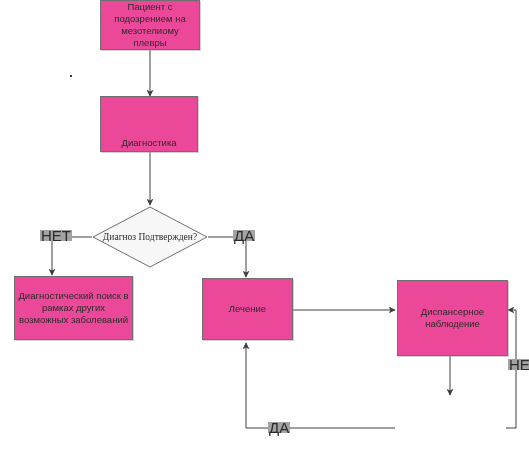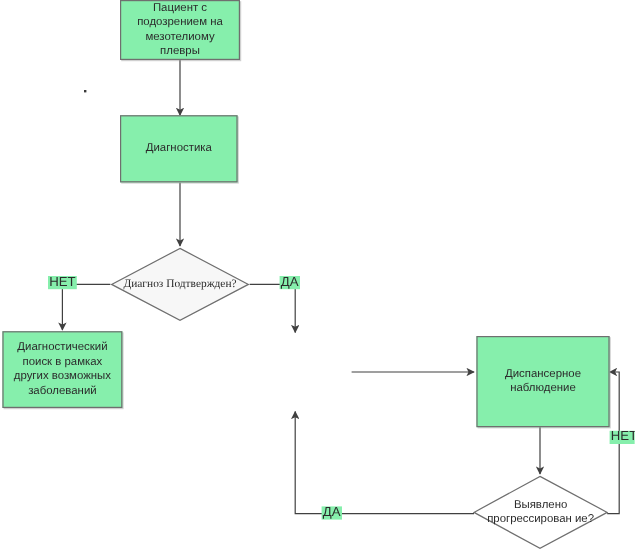--- a/index.html
+++ b/index.html
@@ -30,21 +30,21 @@
     display: flex;
     align-items: center;
     justify-content: center;
     text-align: center;
     font-size: 9.5px;
     line-height: 12px;
     color: #2b2b2b;
   }
   .box {
     border: 1px solid #6f6f6f;
-    background: #86efac;
+    background: #ec4899;
     box-shadow: 1px 1px 0 rgba(150,150,150,0.45);
     padding: 2px 3px;
   }
   .box span {
     display: block;
     width: 100%;
   }
   .diamond-wrap {
     position: absolute;
   }
@@ -63,24 +63,24 @@
     align-items: center;
     justify-content: center;
     text-align: center;
     font-size: 9.5px;
     line-height: 12px;
     color: #2b2b2b;
     pointer-events: none;
   }
   .edge-label {
     position: absolute;
-    font-size: 11px;
+    font-size: 15px;
     line-height: 11px;
     color: #2b2b2b;
-    background: #86efac;
+    background: #a3a3a3;
     padding: 0 1px;
     white-space: nowrap;
   }
   .dot-artifact {
     position: absolute;
     width: 2px;
     height: 2px;
     background: #3a3a3a;
   }
 </style>
@@ -110,46 +110,43 @@
 
     <path d="M 395 428 L 246 428 L 246 343" stroke="#404040" stroke-width="1" fill="none" marker-end="url(#arrow)"></path>
 
     <path d="M 506 428 L 516 428 L 516 310 L 508 310" stroke="#404040" stroke-width="1" fill="none" marker-end="url(#arrow)"></path>
   </svg>
 
   <div class="node box" style="left:100px; top:0px; width:100px; height:50px;">
     <span>Пациент с подозрением на мезотелиому плевры</span>
   </div>
 
-  <div class="node box" style="left:100px; top:96px; width:98px; height:56px;">
+  <div class="node box" style="left:100px; top:96px; width:98px; height:56px;align-items:flex-end;">
     <span>Диагностика</span>
   </div>
 
   <div class="diamond-wrap" style="left:92px; top:206px; width:116px; height:62px;font-family:Liberation Serif, serif;">
     <svg width="116" height="62" viewBox="0 0 116 62" xmlns="http://www.w3.org/2000/svg">
       <polygon points="58,1 115,31 58,61 1,31" fill="#f7f7f7" stroke="#6f6f6f" stroke-width="1"></polygon>
     </svg>
     <div class="diamond-label">Диагноз Подтвержден?</div>
   </div>
 
-  <div class="node box" style="left:2px; top:276px; width:100px; height:64px;">
+  <div class="node box" style="left:14px; top:276px; width:119px; height:64px;">
     <span>Диагностический поиск в рамках других возможных заболеваний</span>
   </div>
 
+  <div class="node box" style="left:202px; top:278px; width:91px; height:62px;">
+    <span>Лечение</span>
+  </div>
 
   <div class="node box" style="left:397px; top:280px; width:111px; height:76px;">
     <span>Диспансерное наблюдение</span>
   </div>
 
-  <div class="diamond-wrap" style="left:394px; top:396px; width:113px; height:62px;">
-    <svg width="113" height="62" viewBox="0 0 113 62" xmlns="http://www.w3.org/2000/svg">
-      <polygon points="56,1 112,31 56,61 1,31" fill="#ffffff" stroke="#6f6f6f" stroke-width="1"></polygon>
-    </svg>
-    <div class="diamond-label">Выявлено прогрессирован ие?</div>
-  </div>
 
   <div class="edge-label" style="left:40px; top:230px;">НЕТ</div>
 
   <div class="edge-label" style="left:233px; top:230px;">ДА</div>
 
   <div class="edge-label" style="left:268px; top:422px;">ДА</div>
 
   <div class="edge-label" style="left:508px; top:359px;">НЕТ</div>
 
   <div class="dot-artifact" style="left:70px; top:75px;"></div>

